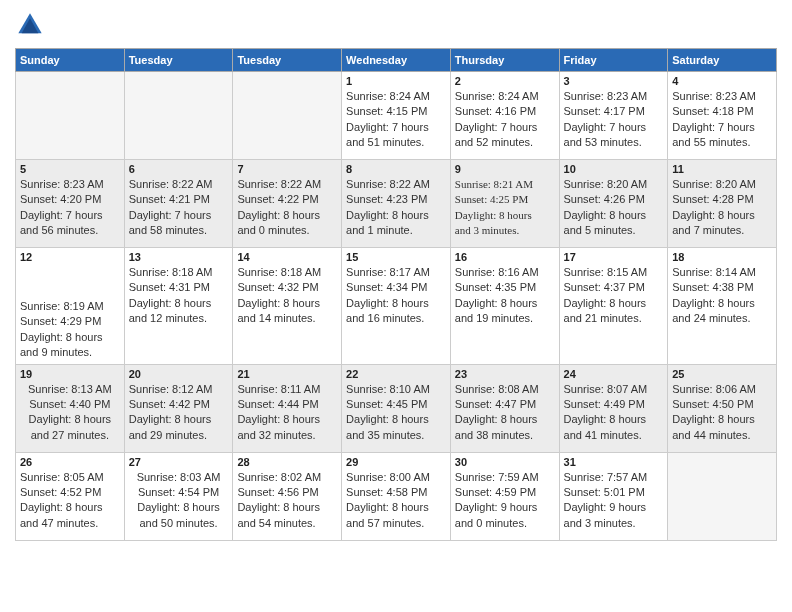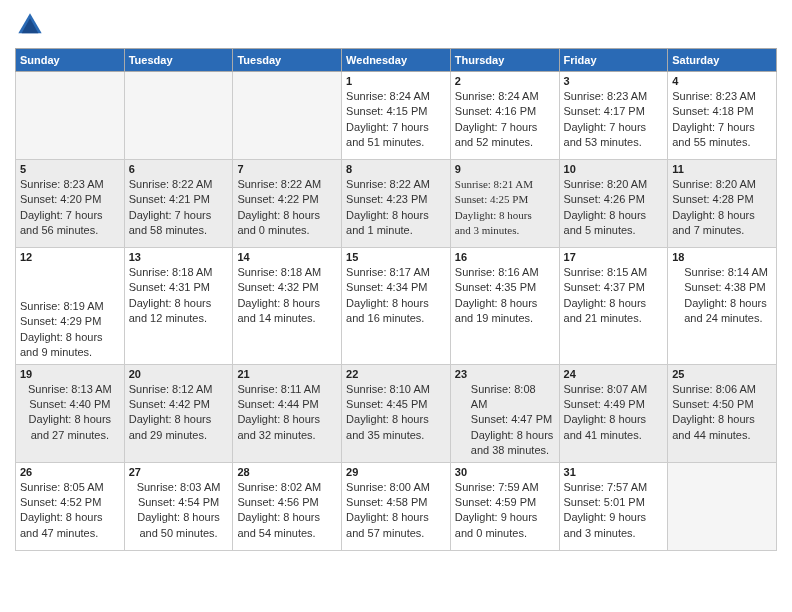--- a/index.html
+++ b/index.html
@@ -254,21 +254,21 @@
           </td>
           <td>
             <span class="day-num">17</span>
             <div class="day-info" style="white-space: pre-line;">Sunrise: 8:15 AM
 Sunset: 4:37 PM
 Daylight: 8 hours
 and 21 minutes.</div>
           </td>
           <td>
             <span class="day-num">18</span>
-            <div class="day-info" style="white-space: pre-line; margin-left: 12px;">Sunrise: 8:14 AM
+            <div class="day-info" style="white-space: pre-line;">Sunrise: 8:14 AM
 Sunset: 4:38 PM
 Daylight: 8 hours
 and 24 minutes.</div>
           </td>
         </tr>
         <tr class="row-shaded">
           <td>
             <span class="day-num">19</span>
             <div class="day-info" style="white-space: pre-line; text-align: center;">Sunrise: 8:13 AM
 Sunset: 4:40 PM
@@ -291,21 +291,21 @@
           </td>
           <td>
             <span class="day-num">22</span>
             <div class="day-info" style="white-space: pre-line;">Sunrise: 8:10 AM
 Sunset: 4:45 PM
 Daylight: 8 hours
 and 35 minutes.</div>
           </td>
           <td>
             <span class="day-num">23</span>
-            <div class="day-info" style="white-space: pre-line; margin-left: 16px;">Sunrise: 8:08 AM
+            <div class="day-info" style="white-space: pre-line;">Sunrise: 8:08 AM
 Sunset: 4:47 PM
 Daylight: 8 hours
 and 38 minutes.</div>
           </td>
           <td>
             <span class="day-num">24</span>
             <div class="day-info" style="white-space: pre-line;">Sunrise: 8:07 AM
 Sunset: 4:49 PM
 Daylight: 8 hours
 and 41 minutes.</div>

